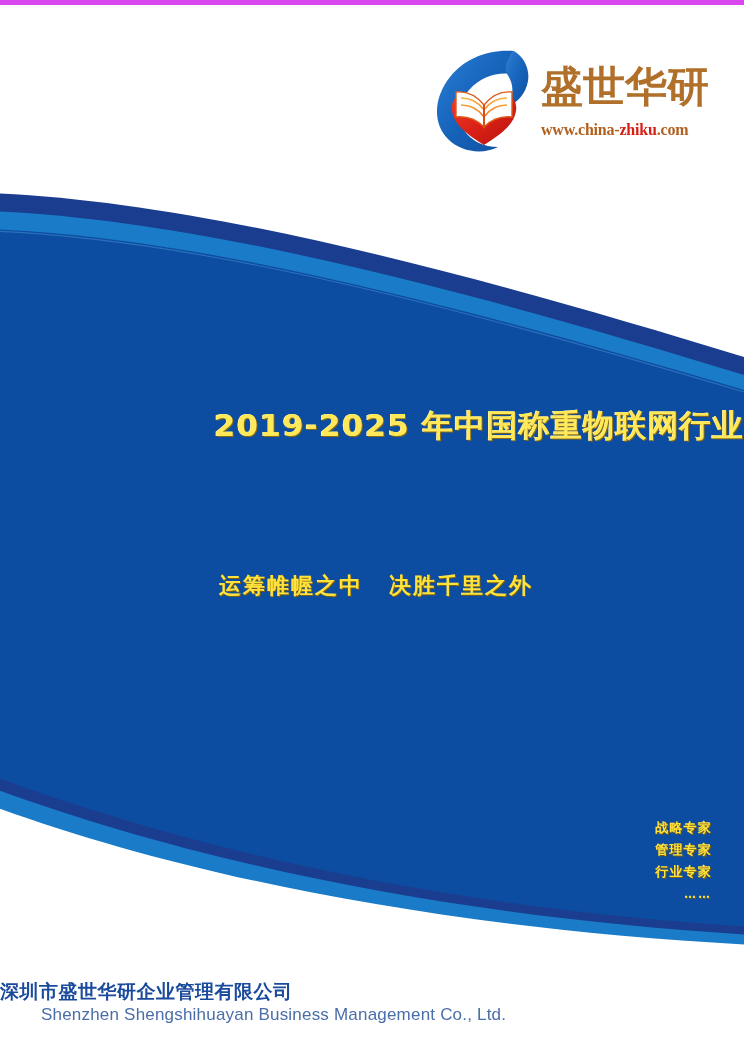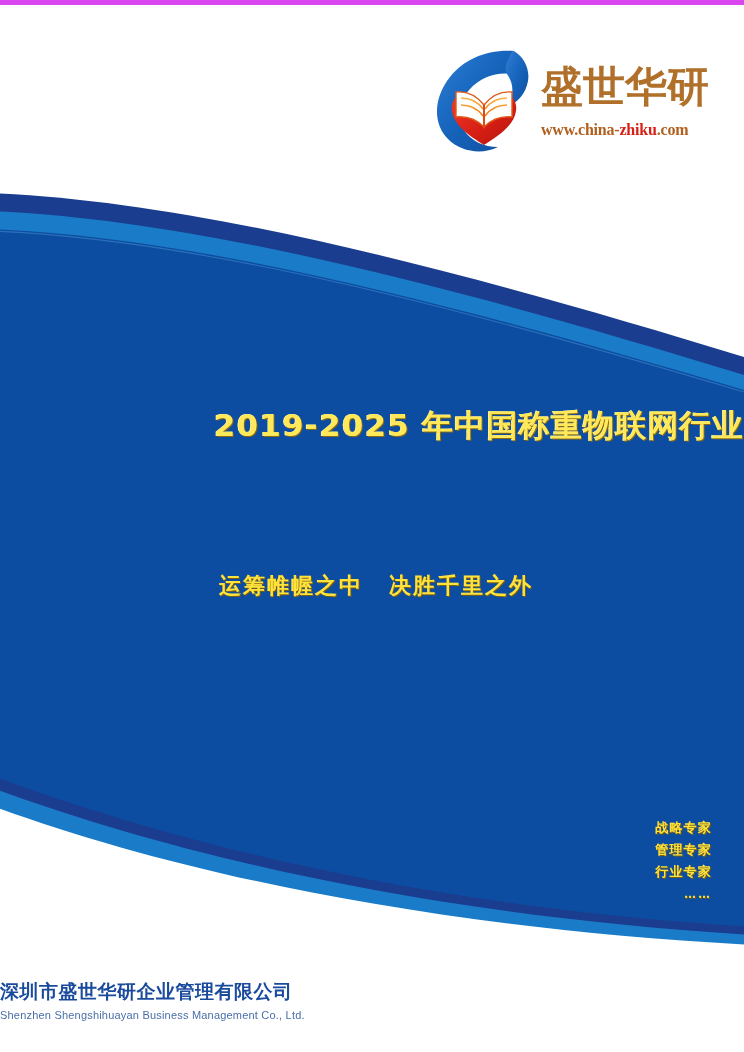--- a/index.html
+++ b/index.html
@@ -139,25 +139,26 @@
     font-family: "DejaVu Sans", "Liberation Sans", sans-serif;
     font-weight: bold;
     font-size: 19px;
     line-height: 28px;
     letter-spacing: 0.5px;
     color: #1a4a9c;
     white-space: nowrap;
   }
   .footer-en {
     font-family: "Liberation Sans", "DejaVu Sans", sans-serif;
-    font-size: 11px;
+    font-size: 17px;
     line-height: 20px;
     letter-spacing: 0.2px;
     color: #4a6ea8;
     white-space: nowrap;
+    padding-left: 41px;
   }
 </style>
 </head>
 <body>
 
 <div id="page">
 
   <svg id="bg-art" viewBox="0 0 744 1052" xmlns="http://www.w3.org/2000/svg">
     <defs>
       <clipPath id="clip-page">

